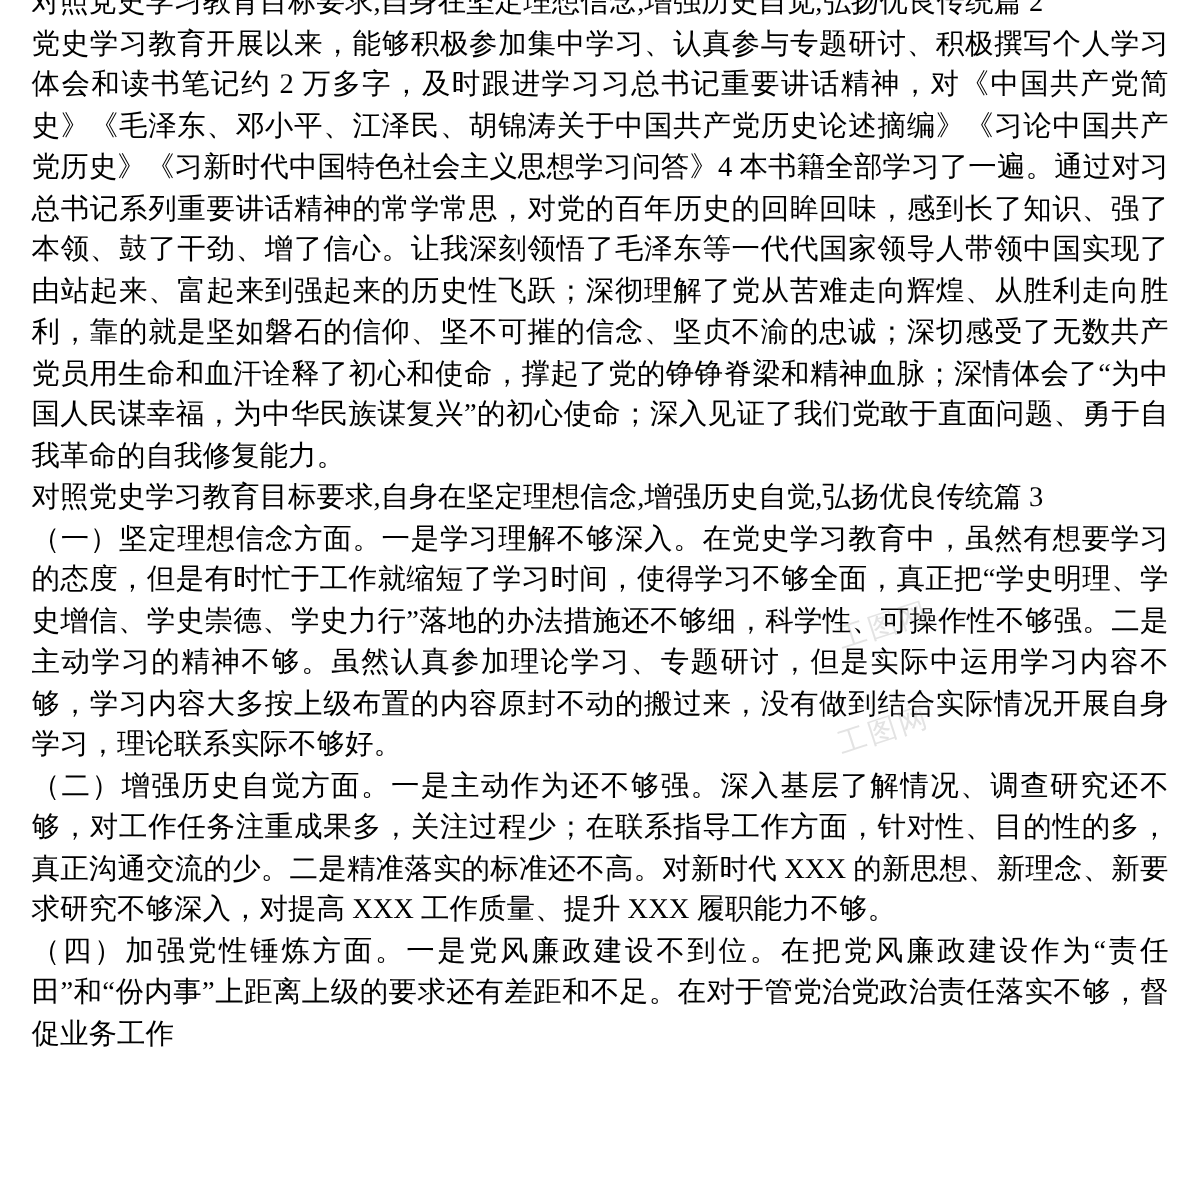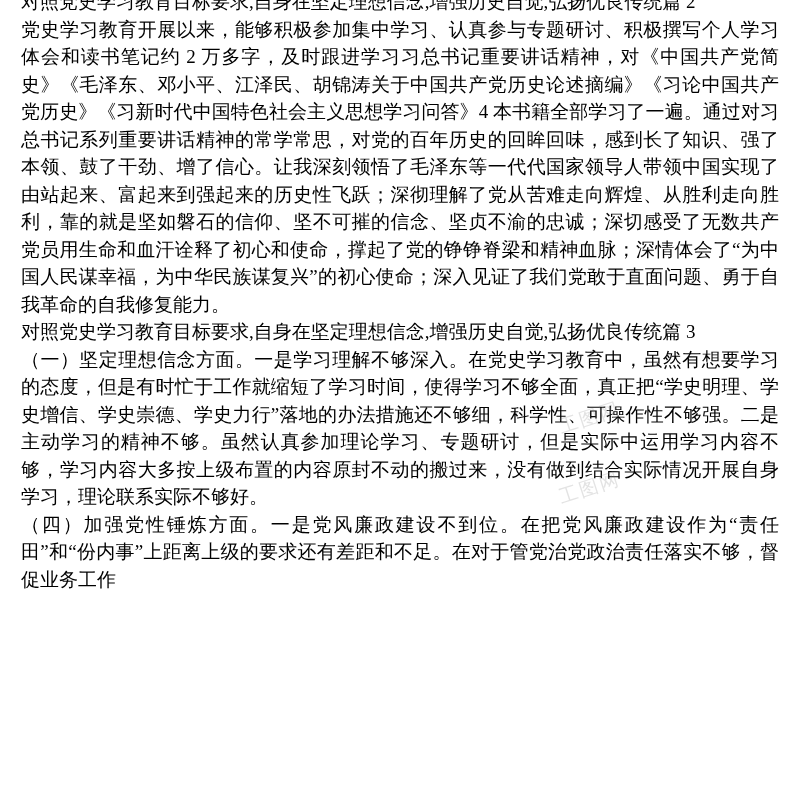--- a/index.html
+++ b/index.html
@@ -49,18 +49,19 @@
 </style>
 </head>
 <body>
 
 <div class="page">
   <div class="content">
     <p class="para heading">对照党史学习教育目标要求,自身在坚定理想信念,增强历史自觉,弘扬优良传统篇 2</p>
     <p class="para">党史学习教育开展以来，能够积极参加集中学习、认真参与专题研讨、积极撰写个人学习体会和读书笔记约 2 万多字，及时跟进学习习总书记重要讲话精神，对《中国共产党简史》《毛泽东、邓小平、江泽民、胡锦涛关于中国共产党历史论述摘编》《习论中国共产党历史》《习新时代中国特色社会主义思想学习问答》4 本书籍全部学习了一遍。通过对习总书记系列重要讲话精神的常学常思，对党的百年历史的回眸回味，感到长了知识、强了本领、鼓了干劲、增了信心。让我深刻领悟了毛泽东等一代代国家领导人带领中国实现了由站起来、富起来到强起来的历史性飞跃；深彻理解了党从苦难走向辉煌、从胜利走向胜利，靠的就是坚如磐石的信仰、坚不可摧的信念、坚贞不渝的忠诚；深切感受了无数共产党员用生命和血汗诠释了初心和使命，撑起了党的铮铮脊梁和精神血脉；深情体会了“为中国人民谋幸福，为中华民族谋复兴”的初心使命；深入见证了我们党敢于直面问题、勇于自我革命的自我修复能力。</p>
     <p class="para heading">对照党史学习教育目标要求,自身在坚定理想信念,增强历史自觉,弘扬优良传统篇 3</p>
     <p class="para">（一）坚定理想信念方面。一是学习理解不够深入。在党史学习教育中，虽然有想要学习的态度，但是有时忙于工作就缩短了学习时间，使得学习不够全面，真正把“学史明理、学史增信、学史崇德、学史力行”落地的办法措施还不够细，科学性、可操作性不够强。二是主动学习的精神不够。虽然认真参加理论学习、专题研讨，但是实际中运用学习内容不够，学习内容大多按上级布置的内容原封不动的搬过来，没有做到结合实际情况开展自身学习，理论联系实际不够好。</p>
+    <p class="para">（二）增强历史自觉方面。一是主动作为还不够强。深入基层了解情况、调查研究还不够，对工作任务注重成果多，关注过程少；在联系指导工作方面，针对性、目的性的多，真正沟通交流的少。二是精准落实的标准还不高。对新时代 XXX 的新思想、新理念、新要求研究不够深入，对提高 XXX 工作质量、提升 XXX 履职能力不够。</p>
     <p class="para">（四）加强党性锤炼方面。一是党风廉政建设不到位。在把党风廉政建设作为“责任田”和“份内事”上距离上级的要求还有差距和不足。在对于管党治党政治责任落实不够，督促业务工作</p>
   </div>
 
   <span class="watermark wm1">工图网</span>
   <span class="watermark wm2">工图网</span>
 </div>
 
 </body></html>

